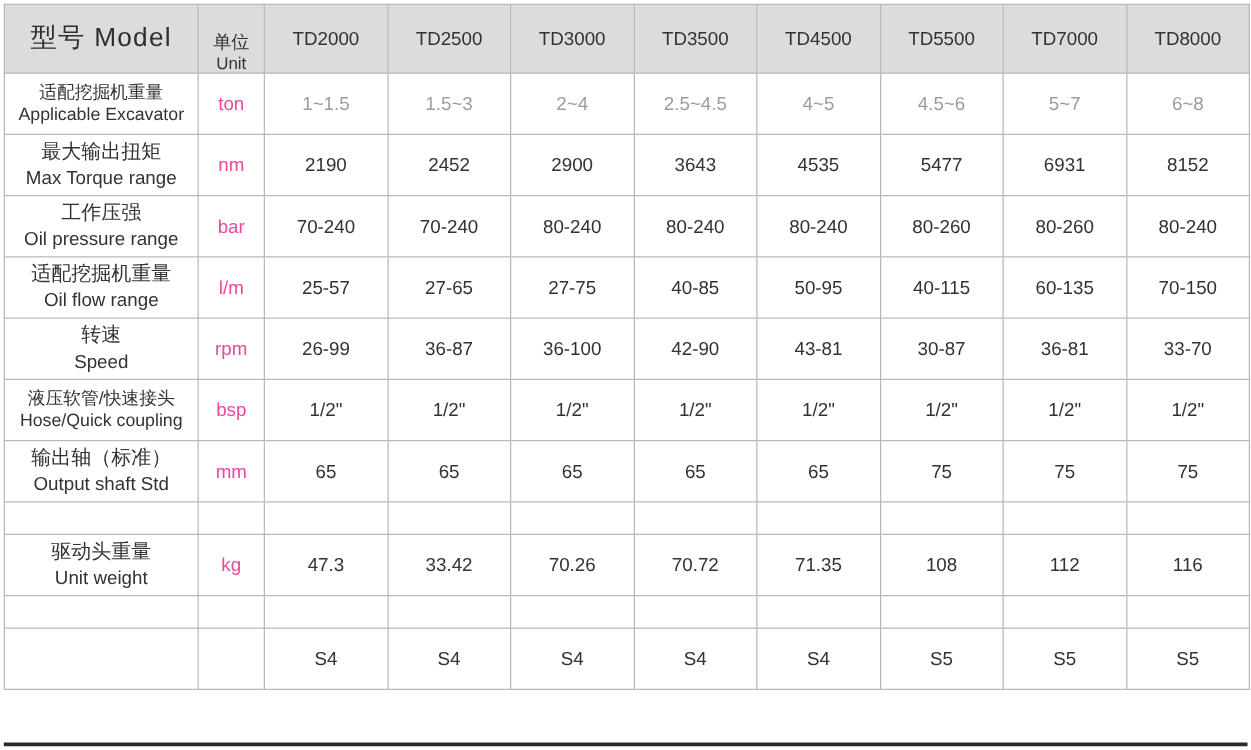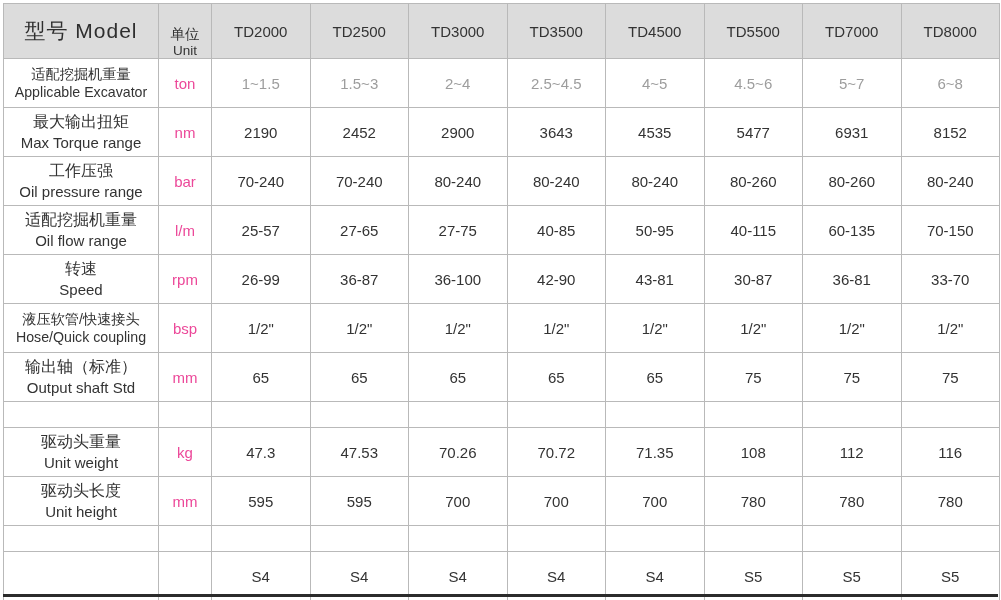--- a/index.html
+++ b/index.html
@@ -278,43 +278,28 @@
           <td class="val"></td>
           <td class="val"></td>
         </tr>
         <tr class="data-row">
           <td class="rowlabel">
             <span class="cn">驱动头重量</span>
             <span class="en">Unit weight</span>
           </td>
           <td class="unit">kg</td>
           <td class="val">47.3</td>
-          <td class="val">47.53</td>
+          <td class="val">33.42</td>
           <td class="val">70.26</td>
           <td class="val">70.72</td>
           <td class="val">71.35</td>
           <td class="val">108</td>
           <td class="val">112</td>
           <td class="val">116</td>
         </tr>
-        <tr class="data-row">
-          <td class="rowlabel">
-            <span class="cn">驱动头长度</span>
-            <span class="en">Unit height</span>
-          </td>
-          <td class="unit">mm</td>
-          <td class="val">595</td>
-          <td class="val">595</td>
-          <td class="val">700</td>
-          <td class="val">700</td>
-          <td class="val">700</td>
-          <td class="val">780</td>
-          <td class="val">780</td>
-          <td class="val">780</td>
-        </tr>
         <tr class="spacer-row">
           <td class="rowlabel"></td>
           <td class="unit"></td>
           <td class="val"></td>
           <td class="val"></td>
           <td class="val"></td>
           <td class="val"></td>
           <td class="val"></td>
           <td class="val"></td>
           <td class="val"></td>

